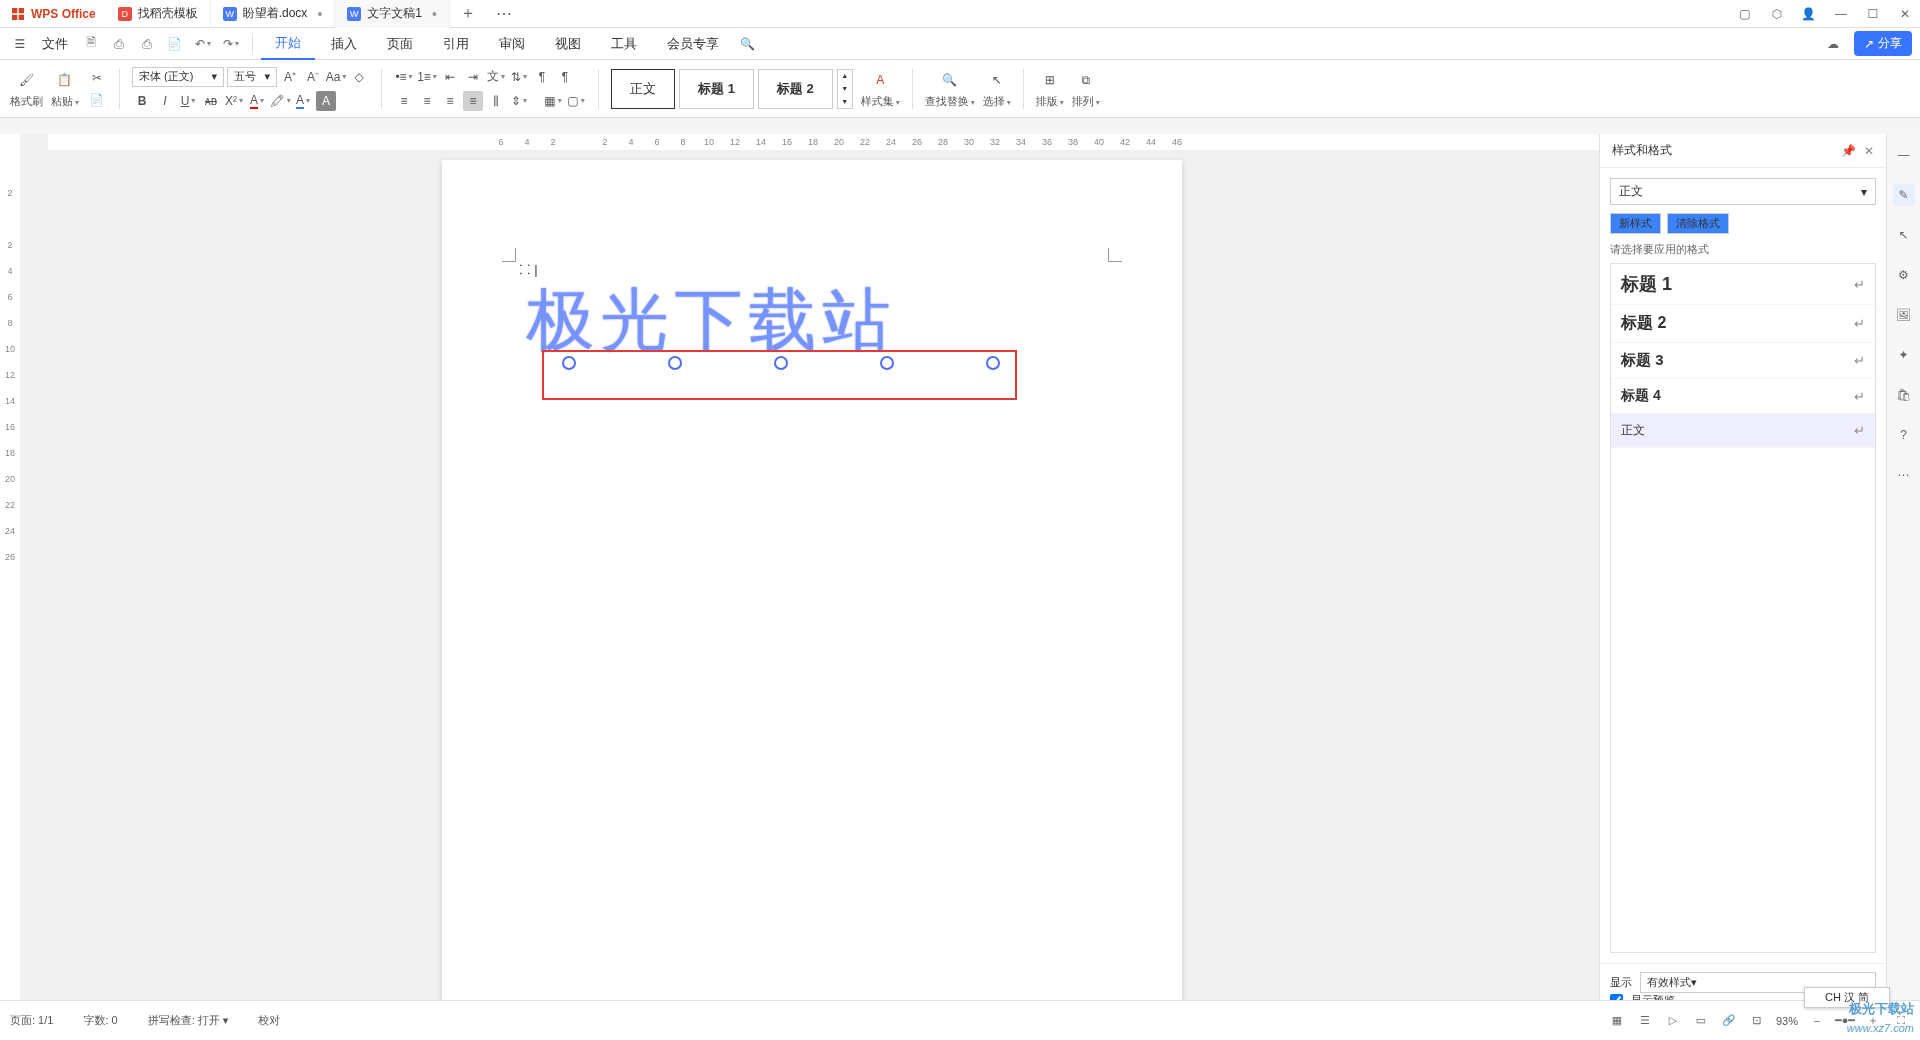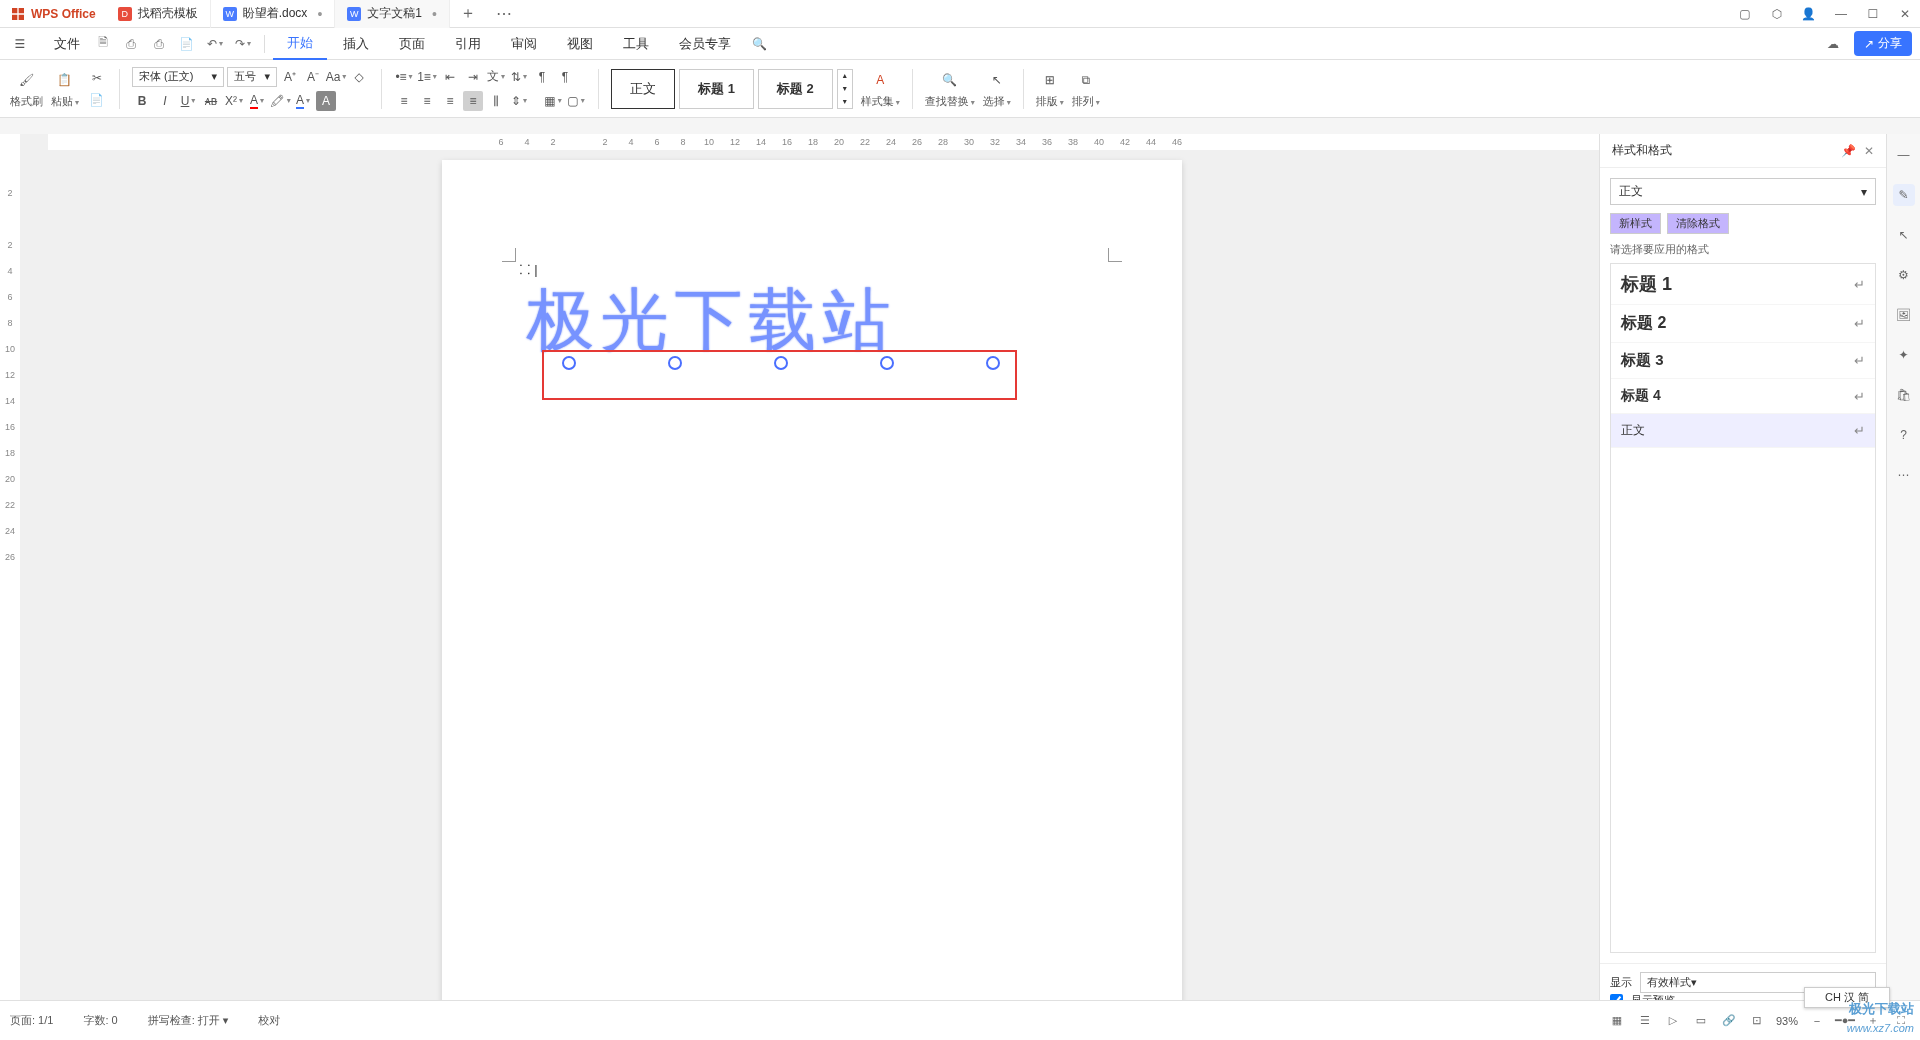--- a/index.html
+++ b/index.html
@@ -15,21 +15,21 @@
 .tab-icon.red { background: #e74c3c; }
 .tab-icon.blue { background: #4a7cff; }
 .tab-unsaved { color: #999; font-size: 14px; margin-left: 4px; }
 .tab-add { padding: 0 10px; font-size: 16px; color: #666; cursor: pointer; }
 .win-controls { margin-left: auto; display: flex; gap: 2px; }
 .win-btn { width: 30px; height: 26px; display: flex; align-items: center; justify-content: center; cursor: pointer; color: #666; }
 
 
 .menubar { height: 32px; background: #fff; display: flex; align-items: center; padding: 0 8px; gap: 2px; border-bottom: 1px solid #e0e0e0; }
 .menu-icon-btn { width: 24px; height: 24px; display: flex; align-items: center; justify-content: center; cursor: pointer; color: #555; }
-.file-btn { padding: 0 8px; font-size: 13px; cursor: pointer; margin-left: 12px; }
+.file-btn { padding: 0 8px; font-size: 13px; cursor: pointer; }
 .qa-btn { width: 22px; height: 22px; display: flex; align-items: center; justify-content: center; cursor: pointer; color: #666; margin: 0 2px; }
 .menu-sep { width: 1px; height: 18px; background: #ddd; margin: 0 6px; }
 .menu-tab { padding: 6px 14px; font-size: 13px; cursor: pointer; color: #333; }
 .menu-tab.active { color: #3874ff; border-bottom: 2px solid #3874ff; }
 .menubar-right { margin-left: auto; display: flex; align-items: center; gap: 8px; }
 .share-btn { background: #3874ff; color: #fff; padding: 4px 10px; border-radius: 4px; font-size: 12px; display: flex; align-items: center; gap: 4px; cursor: pointer; }
 
 
 .ribbon { background: #fff; border-bottom: 1px solid #e0e0e0; padding: 6px 10px; display: flex; align-items: center; gap: 8px; height: 58px; }
 .ribbon-group { display: flex; flex-direction: column; align-items: center; gap: 2px; }
@@ -70,21 +70,21 @@
 
 .right-strip { position: absolute; right: 0; top: 134px; bottom: 24px; width: 34px; background: #f7f7f7; border-left: 1px solid #e0e0e0; display: flex; flex-direction: column; align-items: center; padding-top: 10px; gap: 18px; }
 .strip-btn { width: 22px; height: 22px; display: flex; align-items: center; justify-content: center; color: #666; cursor: pointer; }
 
 .styles-panel { position: absolute; right: 34px; top: 134px; bottom: 24px; width: 287px; background: #fff; border-left: 1px solid #e0e0e0; display: flex; flex-direction: column; }
 .panel-header { padding: 8px 12px; display: flex; align-items: center; justify-content: space-between; border-bottom: 1px solid #eee; font-size: 12px; }
 .panel-head-icons { display: flex; gap: 8px; color: #888; }
 .panel-body { padding: 10px; flex: 1; display: flex; flex-direction: column; }
 .style-current { border: 1px solid #ccc; padding: 4px 8px; display: flex; justify-content: space-between; align-items: center; font-size: 12px; margin-bottom: 8px; }
 .style-btns { display: flex; gap: 6px; margin-bottom: 8px; }
-.style-btn-sm { border: 1px solid #ccc; padding: 2px 8px; font-size: 11px; cursor: pointer; background: #c4b5fd; }
+.style-btn-sm { border: 1px solid #ccc; padding: 2px 8px; font-size: 11px; cursor: pointer; background: #3b82f6; }
 .panel-hint { font-size: 11px; color: #666; margin-bottom: 6px; }
 .style-list { border: 1px solid #e0e0e0; flex: 1; overflow: auto; }
 .style-item { padding: 8px 10px; display: flex; justify-content: space-between; align-items: center; cursor: pointer; border-bottom: 1px solid #f5f5f5; }
 .style-item.sel { background: #eef; }
 .style-item .mark { color: #888; font-size: 13px; }
 .h1-s { font-size: 18px; font-weight: bold; }
 .h2-s { font-size: 16px; font-weight: bold; }
 .h3-s { font-size: 15px; font-weight: bold; }
 .h4-s { font-size: 14px; font-weight: bold; }
 .panel-footer { padding: 8px 10px; border-top: 1px solid #eee; }

